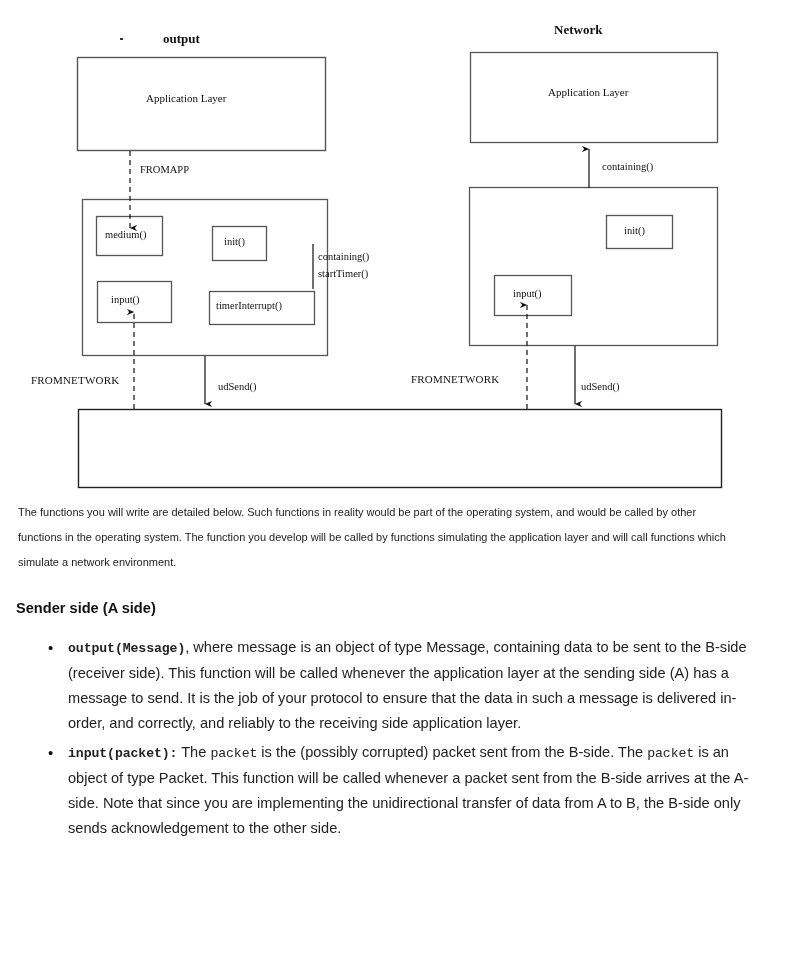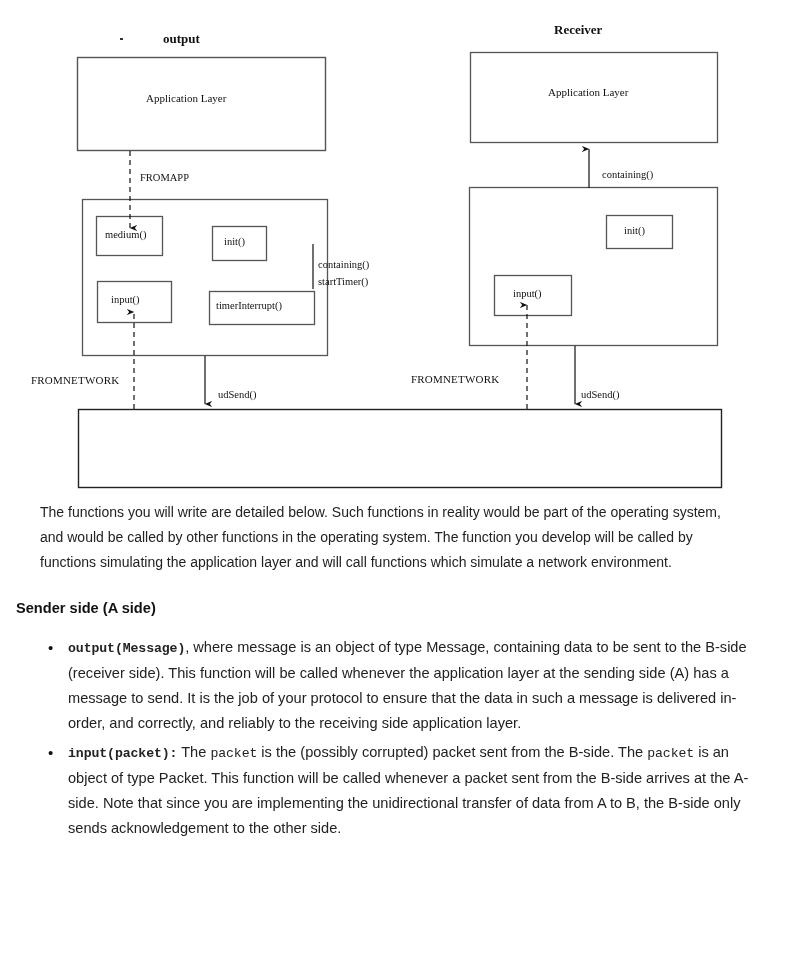--- a/index.html
+++ b/index.html
@@ -43,21 +43,20 @@
     font-family: "Liberation Serif", serif;
   }
   .boxlabel {
     font-size: 10.5px;
   }
   .applabel {
     font-size: 11px;
   }
   .flowlabel {
     font-size: 10.5px;
-    margin-top: 8px;
   }
   .capslabel {
     font-size: 11px;
     letter-spacing: 0.2px;
   }
   .netlabel {
     font-size: 10.5px;
   }
   .tinydot {
     position: absolute;
@@ -68,22 +67,22 @@
 
   
   #prose {
     position: absolute;
     left: 0;
     top: 500px;
     width: 786px;
   }
   #prose p.intro {
     margin: 0;
-    padding: 0 56px 0 40px;
-    font-size: 14px;
+    padding: 0 56px 0 18px;
+    font-size: 11px;
     line-height: 25px;
     color: #222;
   }
   #prose h3.section {
     margin: 22px 0 4px 0;
     padding: 0 16px;
     font-size: 14.6px;
     line-height: 22px;
     font-weight: bold;
     color: #111;
@@ -162,21 +161,21 @@
     <line x1="527" y1="409" x2="527" y2="305" stroke="#111" stroke-width="1.2" stroke-dasharray="5,4" marker-end="url(#arrowUp)"></line>
 
     <line x1="575" y1="346" x2="575" y2="404" stroke="#111" stroke-width="1.2" marker-end="url(#arrowDown)"></line>
 
     <rect x="78.5" y="409.5" width="643" height="78" fill="#ffffff" stroke="#222222" stroke-width="1.4"></rect>
   </svg>
 
   <span class="tinydot" style="left:120px; top:38px;"></span>
 
   <span class="dgm-label ttl" style="left:163px; top:31px;">output</span>
-  <span class="dgm-label ttl" style="left:554px; top:22px;">Receiver</span>
+  <span class="dgm-label ttl" style="left:554px; top:22px;">Network</span>
 
   <span class="dgm-label applabel" style="left:146px; top:92px;">Application Layer</span>
   <span class="dgm-label flowlabel" style="left:140px; top:164px;">FROMAPP</span>
   <span class="dgm-label boxlabel" style="left:105px; top:229px;">medium()</span>
   <span class="dgm-label boxlabel" style="left:224px; top:236px;">init()</span>
   <span class="dgm-label boxlabel" style="left:111px; top:294px;">input()</span>
   <span class="dgm-label boxlabel" style="left:216px; top:300px;">timerInterrupt()</span>
   <span class="dgm-label flowlabel" style="left:318px; top:251px;">containing()</span>
   <span class="dgm-label flowlabel" style="left:318px; top:268px;">startTimer()</span>
   <span class="dgm-label capslabel" style="left:31px; top:374px;">FROMNETWORK</span>

